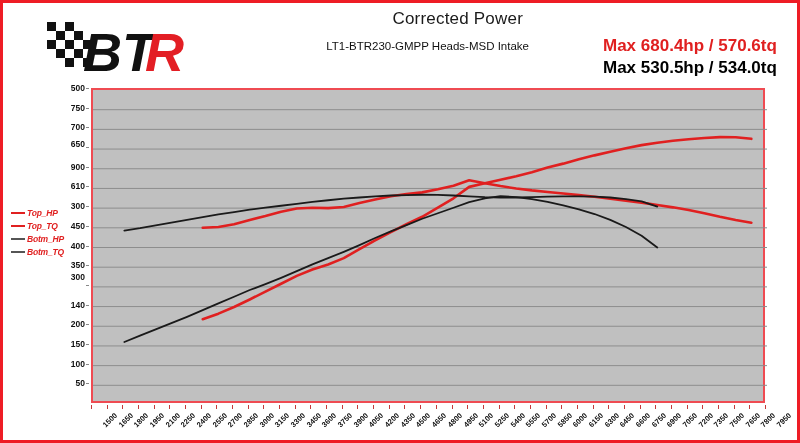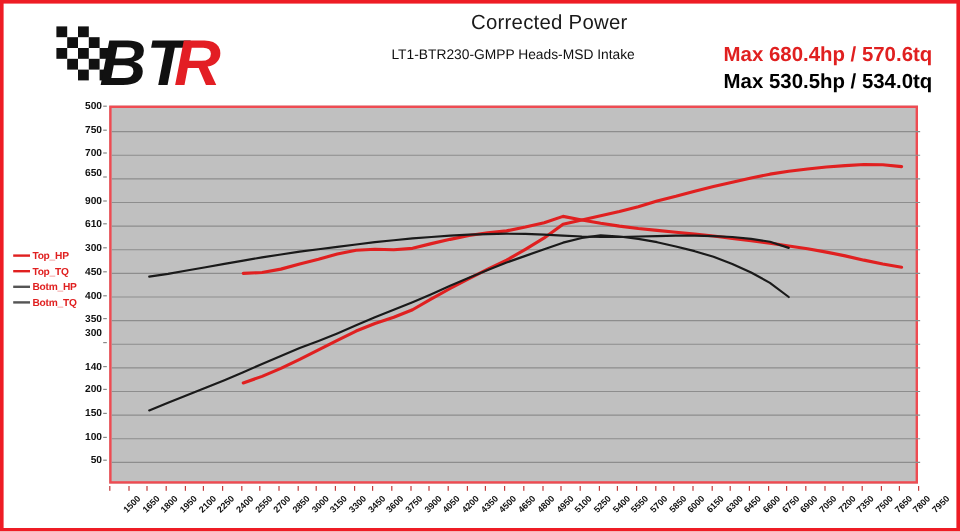--- a/index.html
+++ b/index.html
@@ -88,20 +88,21 @@
     margin-right: 2px;
     flex: 0 0 auto;
   }
   .legend-swatch.dark { border-top-color: #555555; }
   .legend-label {
     font-size: 8.5px;
     font-weight: bold;
     color: #e02020;
     white-space: nowrap;
     letter-spacing: -0.2px;
+    font-style: italic;
   }
 
   
   #plot-wrap {
     position: absolute;
     left: 88px;
     top: 85px;
     width: 674px;
     height: 315px;
   }

